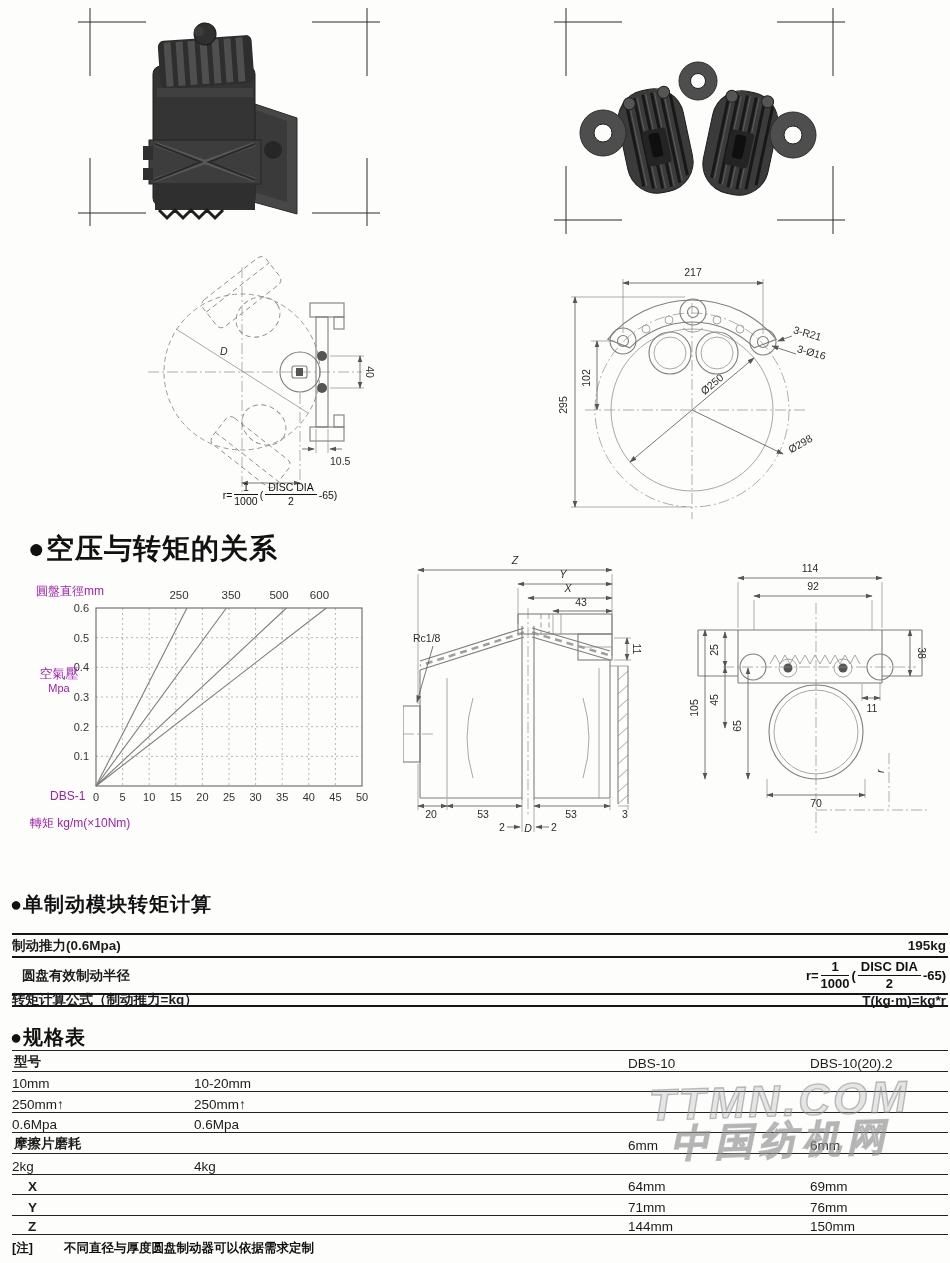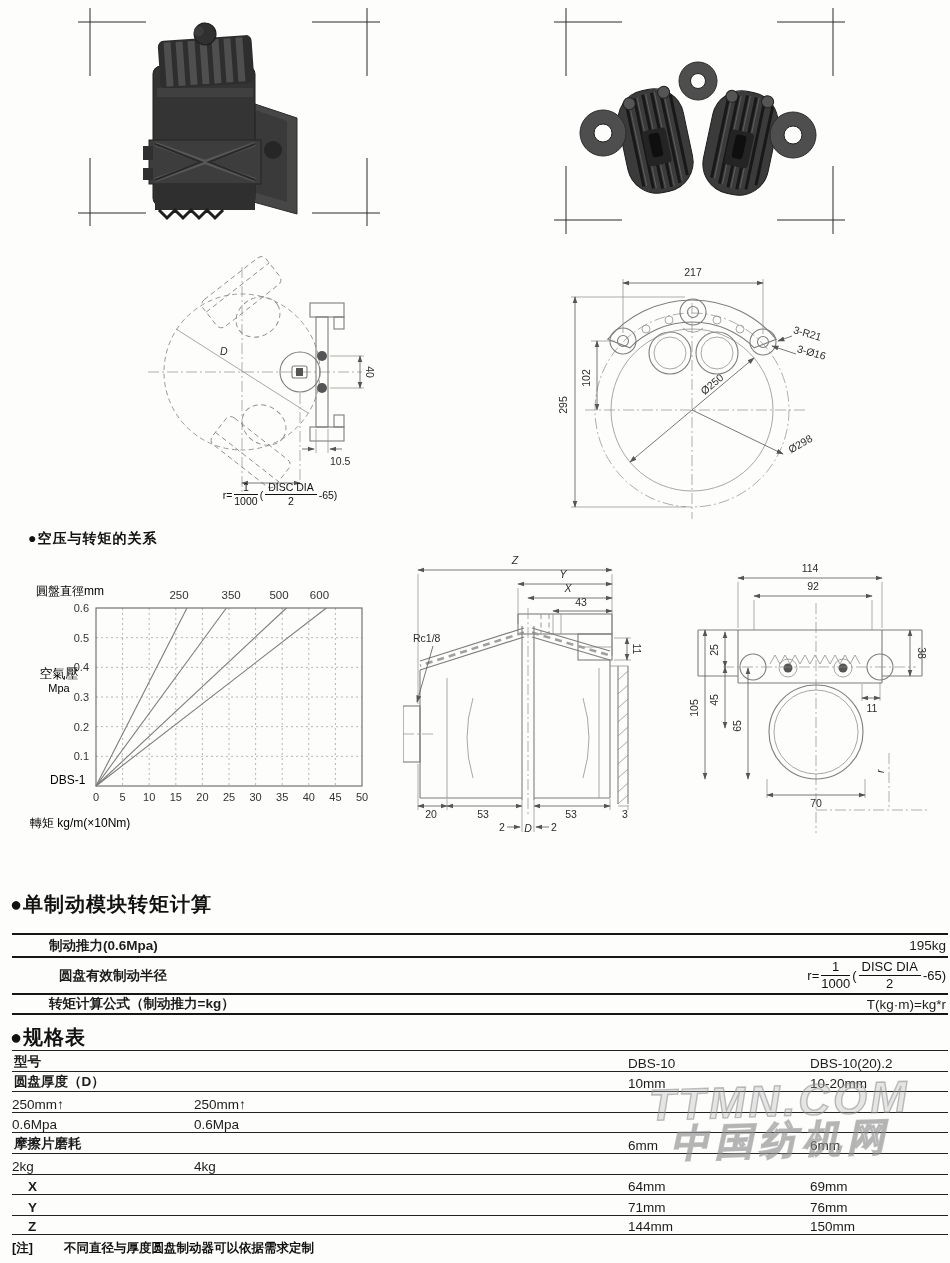--- a/index.html
+++ b/index.html
@@ -19,32 +19,32 @@
   .dim{stroke:#555;stroke-width:0.8;fill:none;marker-start:url(#arw);marker-end:url(#arw);}
   .ldr{stroke:#555;stroke-width:0.8;fill:none;marker-end:url(#arw);}
   .dt{font-size:10.5px;fill:#2b2b2b;}
   .cropline{stroke:#2a2a2a;stroke-width:1;}
   
   .grid{stroke:#9a9a9a;stroke-width:0.7;stroke-dasharray:2,3;}
   .axis{stroke:#666;stroke-width:1.1;fill:none;}
   .series{stroke:#7d7d7d;stroke-width:1.1;}
   .tick{font-size:11px;fill:#333;}
   .slabel{font-size:11.5px;fill:#333;}
-  .chart-lab{position:absolute;font-size:12px;color:#000000;white-space:nowrap;}
+  .chart-lab{position:absolute;font-size:12px;color:#a21caf;white-space:nowrap;}
   
   .formula{display:inline-flex;align-items:center;white-space:nowrap;color:#111;}
   .frac{display:inline-flex;flex-direction:column;text-align:center;margin:0 2px;line-height:1.05;}
   .fnum{border-bottom:1px solid #111;padding:0 3px 1px;}
   .fden{padding-top:1px;}
   
   .calc{position:absolute;left:12px;top:933px;width:936px;font-size:13.5px;}
   .calc .crow{display:flex;align-items:center;border-top:2px solid #161616;box-sizing:border-box;}
   .calc .crow:last-child{border-bottom:2px solid #161616;}
-  .calc .clabel{font-weight:600;margin-left:37px;}
-  .calc .cval{margin-left:auto;padding-right:2px;font-weight:400;}
+  .calc .clabel{font-weight:600;}
+  .calc .cval{margin-left:auto;padding-right:2px;font-weight:700;}
   
   .spec{position:absolute;left:12px;top:1050px;width:936px;font-size:13.5px;}
   .spec .srow{display:flex;align-items:flex-end;height:20.6px;border-top:1.5px solid #222;box-sizing:border-box;}
   .spec .srow:last-child{border-bottom:1.5px solid #222;}
   .spec .slab{flex:1;font-weight:600;padding-left:2px;}
   .spec .slab.ind{padding-left:16px;font-weight:600;}
   .spec .c1{width:182px;}
   .spec .c2{width:138px;}
   .note{position:absolute;left:12px;top:1240px;display:flex;font-size:12.5px;font-weight:600;color:#111;}
   .note .ntag{width:52px;}
@@ -235,21 +235,21 @@
       <line class="ldr" x1="147" y1="157" x2="85" y2="209"></line>
     <text class="dt" x="172" y="133" transform="rotate(-40 172 137)" text-anchor="middle">Ø250</text>
     <line class="ldr" x1="147" y1="157" x2="238" y2="201"></line>
     <text class="dt" x="256" y="196" transform="rotate(-30 253 193)" text-anchor="middle">Ø298</text>
     <text class="dt" x="248" y="80" transform="rotate(16 248 79)">3-R21</text>
     <line class="ldr" x1="247" y1="83" x2="233" y2="88"></line>
     <text class="dt" x="252" y="99" transform="rotate(16 252 97)">3-Ø16</text>
     <line class="ldr" x1="251" y1="101" x2="227" y2="93"></line>
   </svg>
 
-  <div class="h-sec" style="left:28px;top:530px;font-size:14px">●空压与转矩的关系</div>
+  <div class="h-sec" style="left:28px;top:530px;font-size:28px">●空压与转矩的关系</div>
 
   <div class="abs" style="left:28px;top:553px;width:365px;height:325px">
     <svg id="chart-svg" width="340" height="300" viewBox="0 0 340 300">
         <text x="68" y="248" text-anchor="middle" class="tick">0</text>
         <line x1="94.6" y1="55" x2="94.6" y2="233" class="grid"></line>
         <text x="94.6" y="248" text-anchor="middle" class="tick">5</text>
         <line x1="121.2" y1="55" x2="121.2" y2="233" class="grid"></line>
         <text x="121.2" y="248" text-anchor="middle" class="tick">10</text>
         <line x1="147.8" y1="55" x2="147.8" y2="233" class="grid"></line>
         <text x="147.8" y="248" text-anchor="middle" class="tick">15</text>
@@ -283,21 +283,21 @@
         <line x1="68" y1="233" x2="198.34" y2="55" class="series"></line>
         <text x="203.12800000000001" y="46" text-anchor="middle" class="slabel">350</text>
         <line x1="68" y1="233" x2="258.456" y2="55" class="series"></line>
         <text x="251.00799999999998" y="46" text-anchor="middle" class="slabel">500</text>
         <line x1="68" y1="233" x2="298.356" y2="55" class="series"></line>
         <text x="291.44" y="46" text-anchor="middle" class="slabel">600</text>
       </svg>
     <div class="chart-lab" style="left:8px;top:30px">圓盤直徑mm</div>
     <div class="chart-lab" style="left:2px;top:112px;width:58px;text-align:center;font-size:13px">空氣壓</div>
     <div class="chart-lab" style="left:2px;top:129px;width:58px;text-align:center;font-size:11px">Mpa</div>
-    <div class="chart-lab" style="left:22px;top:220px">DBS-1</div>
+    <div class="chart-lab" style="left:22px;top:236px">DBS-1</div>
     <div class="chart-lab" style="left:2px;top:262px">轉矩 kg/m(×10Nm)</div>
   </div>
 
   <svg class="abs" style="left:403px;top:548px" width="280" height="300" viewBox="0 0 280 300">
     <line class="dim" x1="15" y1="22" x2="209" y2="22"></line>
     <text class="dt" x="112" y="16" font-style="italic" text-anchor="middle">Z</text>
     <line class="ext" x1="15" y1="26" x2="15" y2="156"></line>
       <line class="ext" x1="209" y1="26" x2="209" y2="108"></line>
     <line class="dim" x1="115" y1="36" x2="209" y2="36"></line>
     <text class="dt" x="160" y="30" font-style="italic" text-anchor="middle">Y</text>
@@ -432,36 +432,35 @@
             </span>
           <span>(</span>
           <span class="frac">
               <span class="fnum">DISC DIA</span>
               <span class="fden">2</span>
             </span>
           <span>-65)</span>
         </span>
       </span>
     </div>
-    <div class="crow" style="height:22px">
+    <div class="crow" style="height:14px">
       <span class="clabel">转矩计算公式（制动推力=kg）</span>
       <span class="cval">T(kg·m)=kg*r</span>
     </div>
   </div>
 
   <div class="h-sec" style="left:10px;top:1024px;font-size:20px">●规格表</div>
 
   <div class="spec">
     <div class="srow">
       <span class="slab">型号</span>
       <span class="c1">DBS-10</span>
       <span class="c2">DBS-10(20).2</span>
     </div>
     <div class="srow">
-      <span class="slab">圆盘厚度（D）</span>
       <span class="c1">10mm</span>
       <span class="c2">10-20mm</span>
     </div>
     <div class="srow">
       <span class="c1">250mm↑</span>
       <span class="c2">250mm↑</span>
     </div>
     <div class="srow">
       <span class="c1">0.6Mpa</span>
       <span class="c2">0.6Mpa</span>

